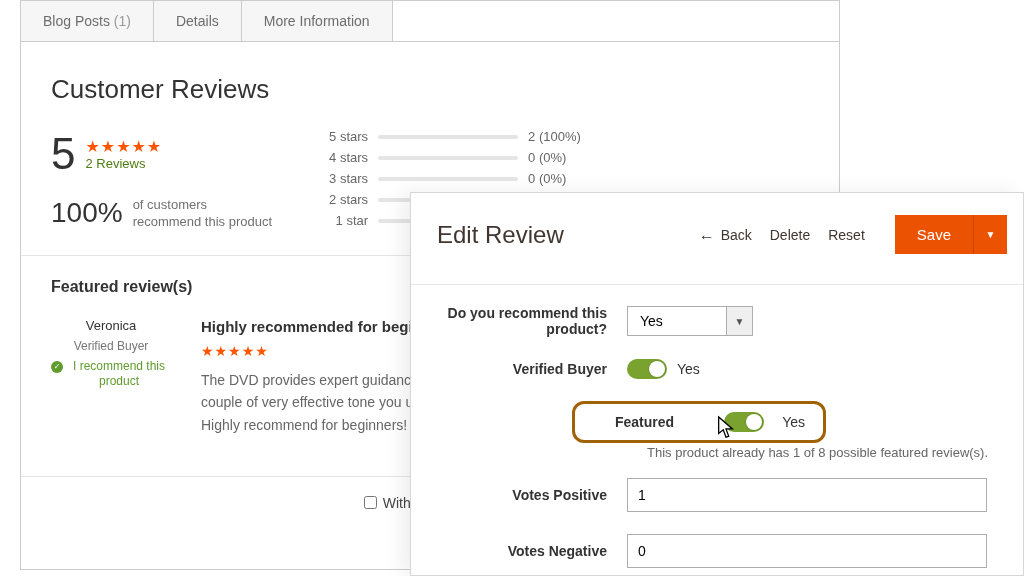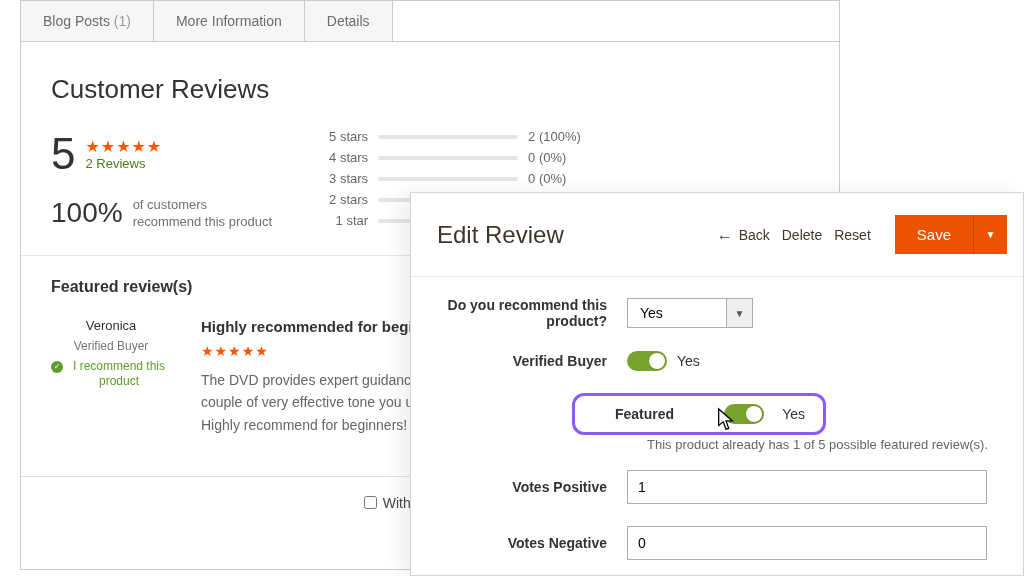--- a/index.html
+++ b/index.html
@@ -46,21 +46,21 @@
 
   .filter-row { border-top:1px solid #e5e5e5; margin: 40px -30px 0 -30px; padding:18px 30px 0 30px; font-size:14px; color:#444; display:flex; gap:18px; justify-content:center; align-items:center;}
   .filter-item { display:flex; align-items:center; gap:6px; }
   .filter-item input { width:13px;height:13px; }
 
   
   .admin-panel {
     position:absolute; left:410px; top:192px; width:614px; height:384px;
     background:#fff; border:1px solid #d6d6d6; box-shadow:-8px 0 18px rgba(0,0,0,.07);
   }
-  .admin-header { display:flex; align-items:center; padding:22px 16px 22px 26px; gap:12px; border-bottom:1px solid #e7e7e7;}
+  .admin-header { display:flex; align-items:center; padding:22px 16px 30px 26px; gap:18px; border-bottom:1px solid #e7e7e7;}
   .admin-title { font-size:24px; color:#41362f; font-weight:400; flex:0 0 auto; margin-right:auto;}
   .hdr-link { font-size:14px; color:#41362f; display:flex; align-items:center; gap:6px; cursor:pointer; }
   .arrow-back::before{ content:"←"; font-size:16px; }
   .save-btn { background:#eb5202; color:#fff; font-size:15px; padding:11px 22px; border:none; cursor:pointer;}
   .save-more { background:#eb5202; color:#fff; width:34px; display:flex;align-items:center;justify-content:center; border-left:1px solid rgba(0,0,0,.15); cursor:pointer; font-size:10px;}
   .save-group{display:flex;margin-left:12px;}
 
   .admin-form { padding: 20px 16px 10px 16px; }
   .form-row { display:flex; align-items:center; margin-bottom:22px; }
   .form-label { width:200px; text-align:right; padding-right:20px; font-size:14px; color:#333; font-weight:600;}
@@ -72,42 +72,42 @@
 
   .toggle { width:40px; height:20px; border-radius:10px; background:#79a22e; position:relative; }
   .toggle .knob { position:absolute; top:2px; right:2px; width:16px; height:16px; background:#fff; border-radius:50%; box-shadow:0 0 2px rgba(0,0,0,.3);}
   .toggle-lbl { font-size:14px; color:#333; }
 
   .note { grid-column:2; font-size:13px; color:#666; margin:-10px 0 18px 220px; }
 
   .text-input { border:1px solid #adadad; padding:8px 10px; font-size:14px; width:360px; }
 
   .highlight-box {
-    border:3px solid #8b5cf6; border-radius:12px; padding:8px 18px 8px 40px;
+    border:3px solid #a16207; border-radius:12px; padding:8px 18px 8px 40px;
     display:flex; align-items:center; gap:18px;
   }
   .cursor {
     position:absolute; width:22px; height:26px; pointer-events:none;
   }
   .cursor svg { width:100%; height:100%; }
 </style>
 </head>
 <body>
 
 <div class="page-bg">
   <div class="tabs">
     <div class="tab">
       <span>Blog Posts</span>
       <span class="count">(1)</span>
     </div>
     <div class="tab">
+      <span>Details</span>
+    </div>
+    <div class="tab">
       <span>More Information</span>
-    </div>
-    <div class="tab">
-      <span>Details</span>
     </div>
   </div>
 
   <div class="reviews-body">
     <h2 class="section-title">Customer Reviews</h2>
 
     <div class="summary-row">
       <div>
         <div class="avg-block">
           <div class="avg-num">5</div>
@@ -229,21 +229,21 @@
           <div class="knob"></div>
         </div>
         <span class="toggle-lbl">Yes</span>
       </div>
       <div class="cursor" style="left:288px; top:14px;">
         <svg viewBox="0 0 24 28">
             <path d="M4 2 L4 20 L9 16 L12 24 L15 23 L12 15 L19 15 Z" fill="#fff" stroke="#000" stroke-width="1.4"></path>
           </svg>
       </div>
     </div>
-    <div class="note">This product already has 1 of 5 possible featured review(s).</div>
+    <div class="note">This product already has 1 of 8 possible featured review(s).</div>
 
     <div class="form-row">
       <div class="form-label">Votes Positive</div>
       <div class="form-ctrl">
         <input class="text-input" value="1" style="">
       </div>
     </div>
 
     <div class="form-row" style="margin-bottom:0;">
       <div class="form-label">Votes Negative</div>

